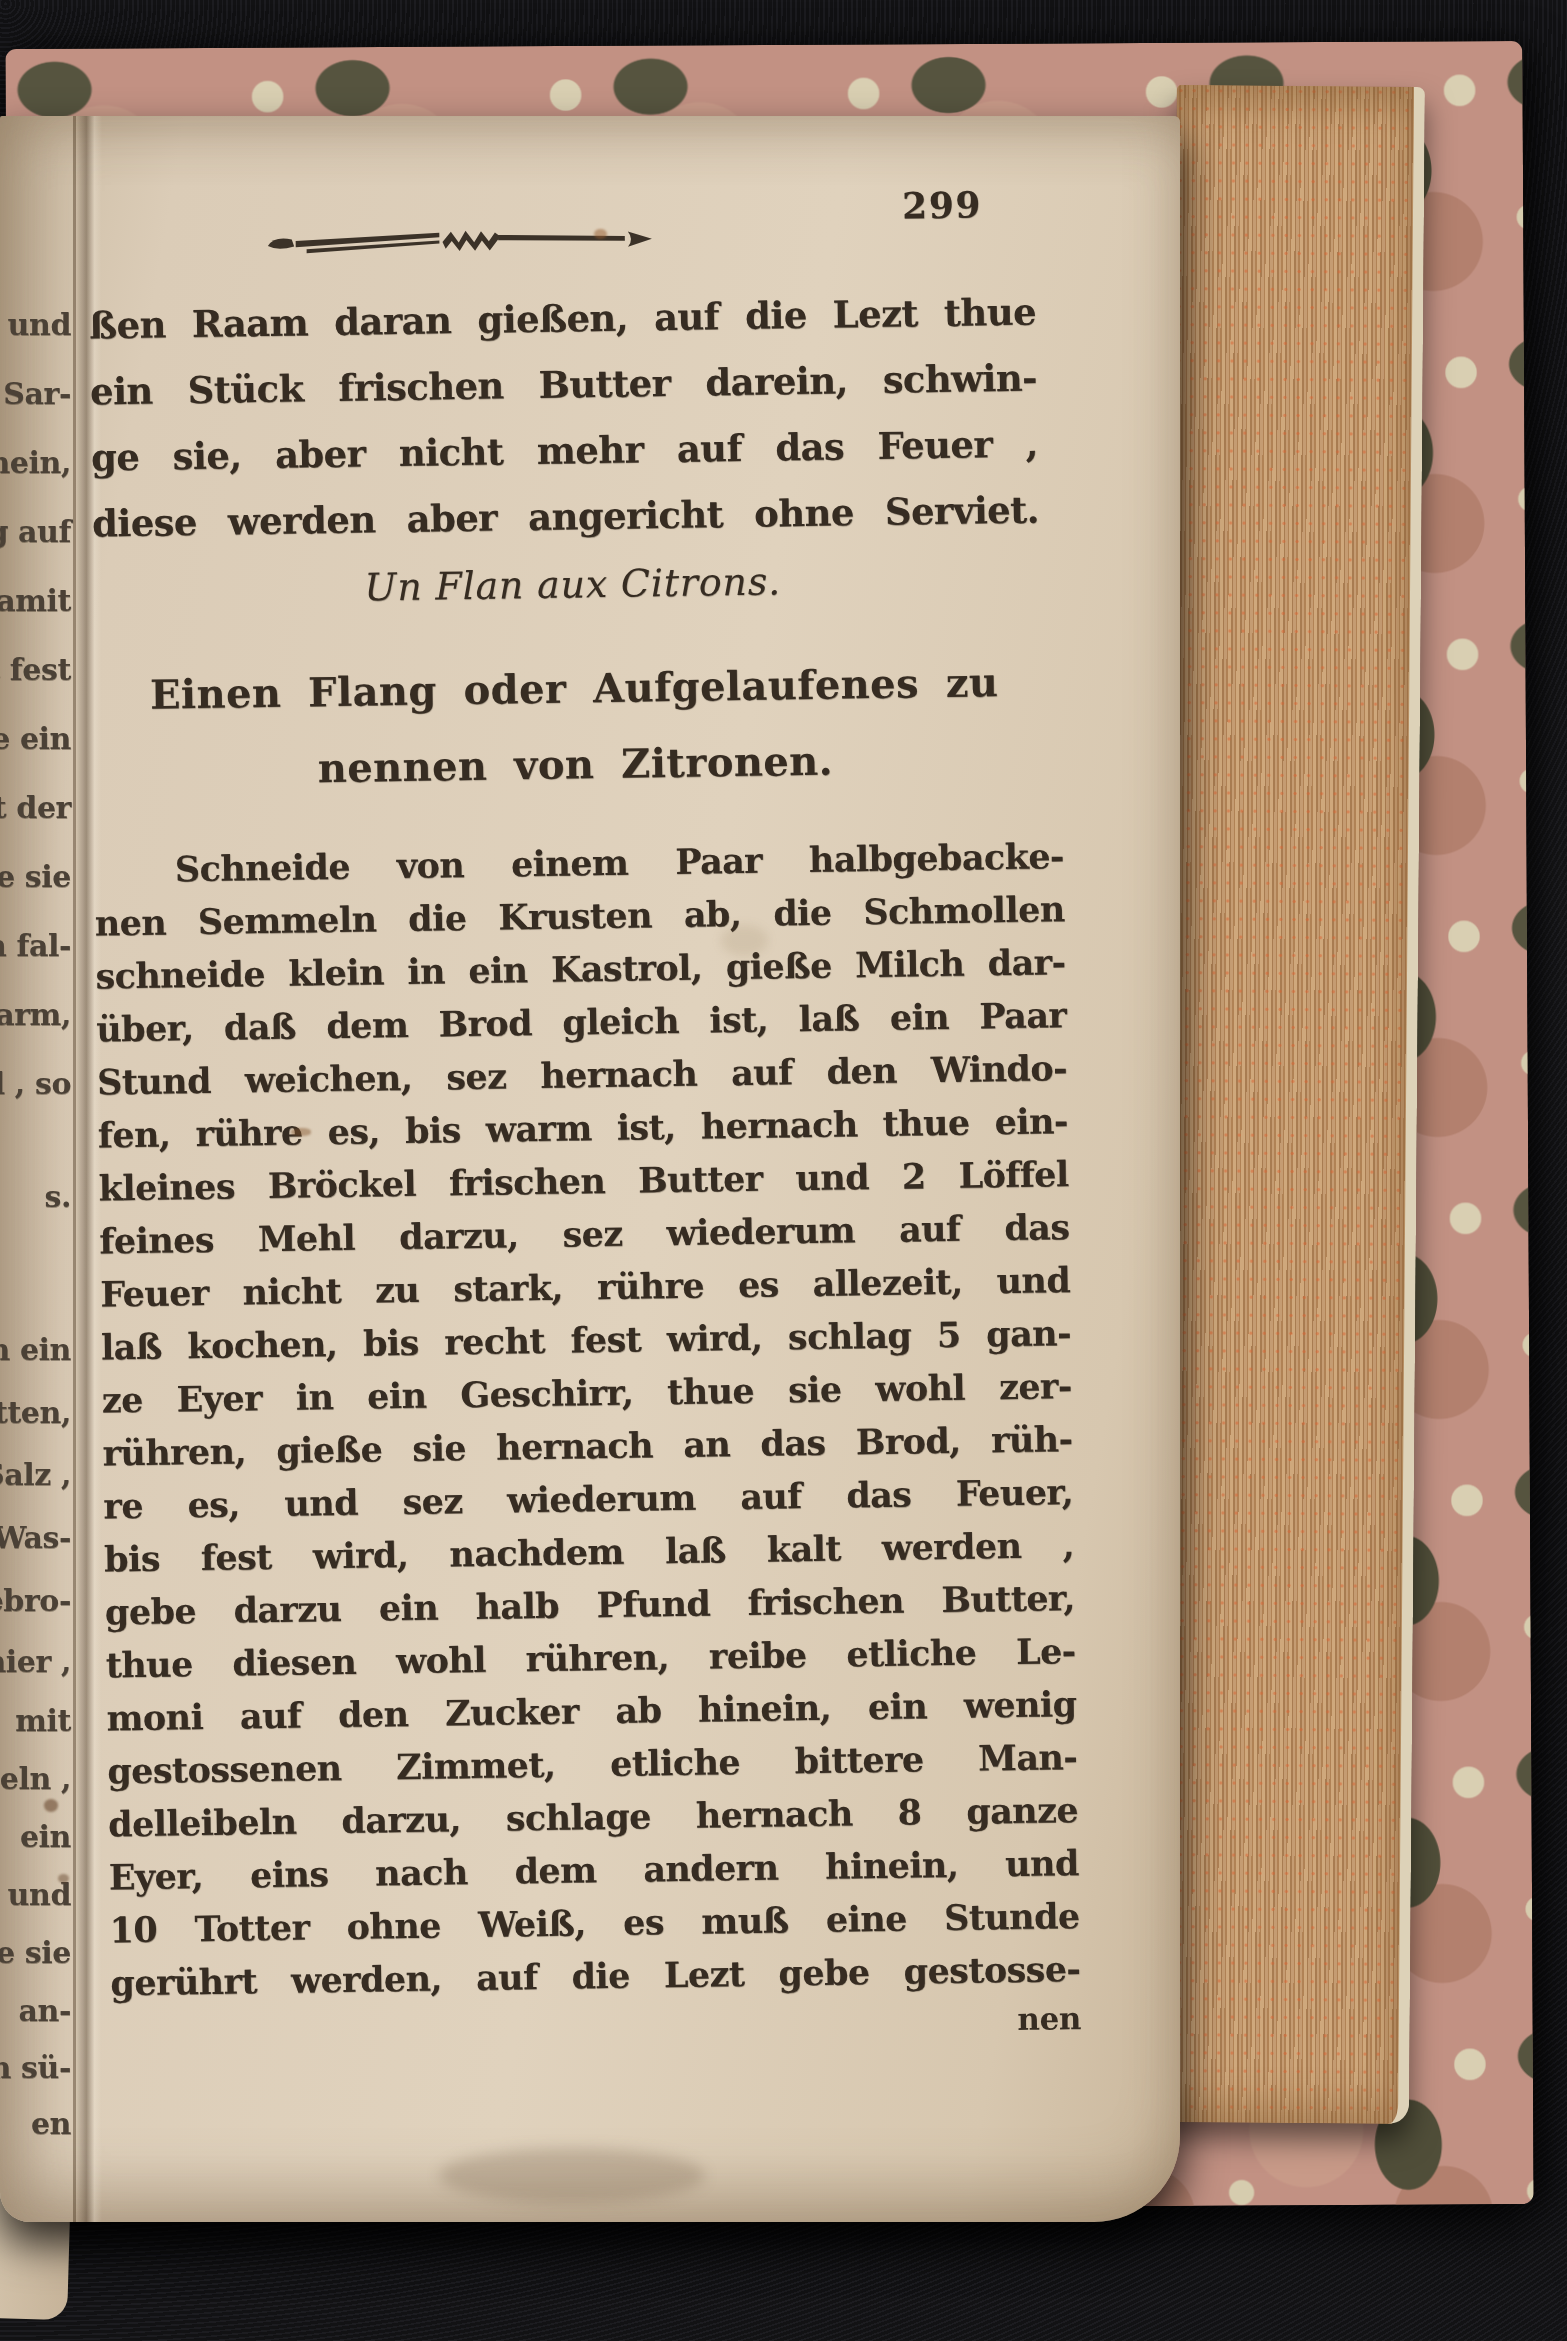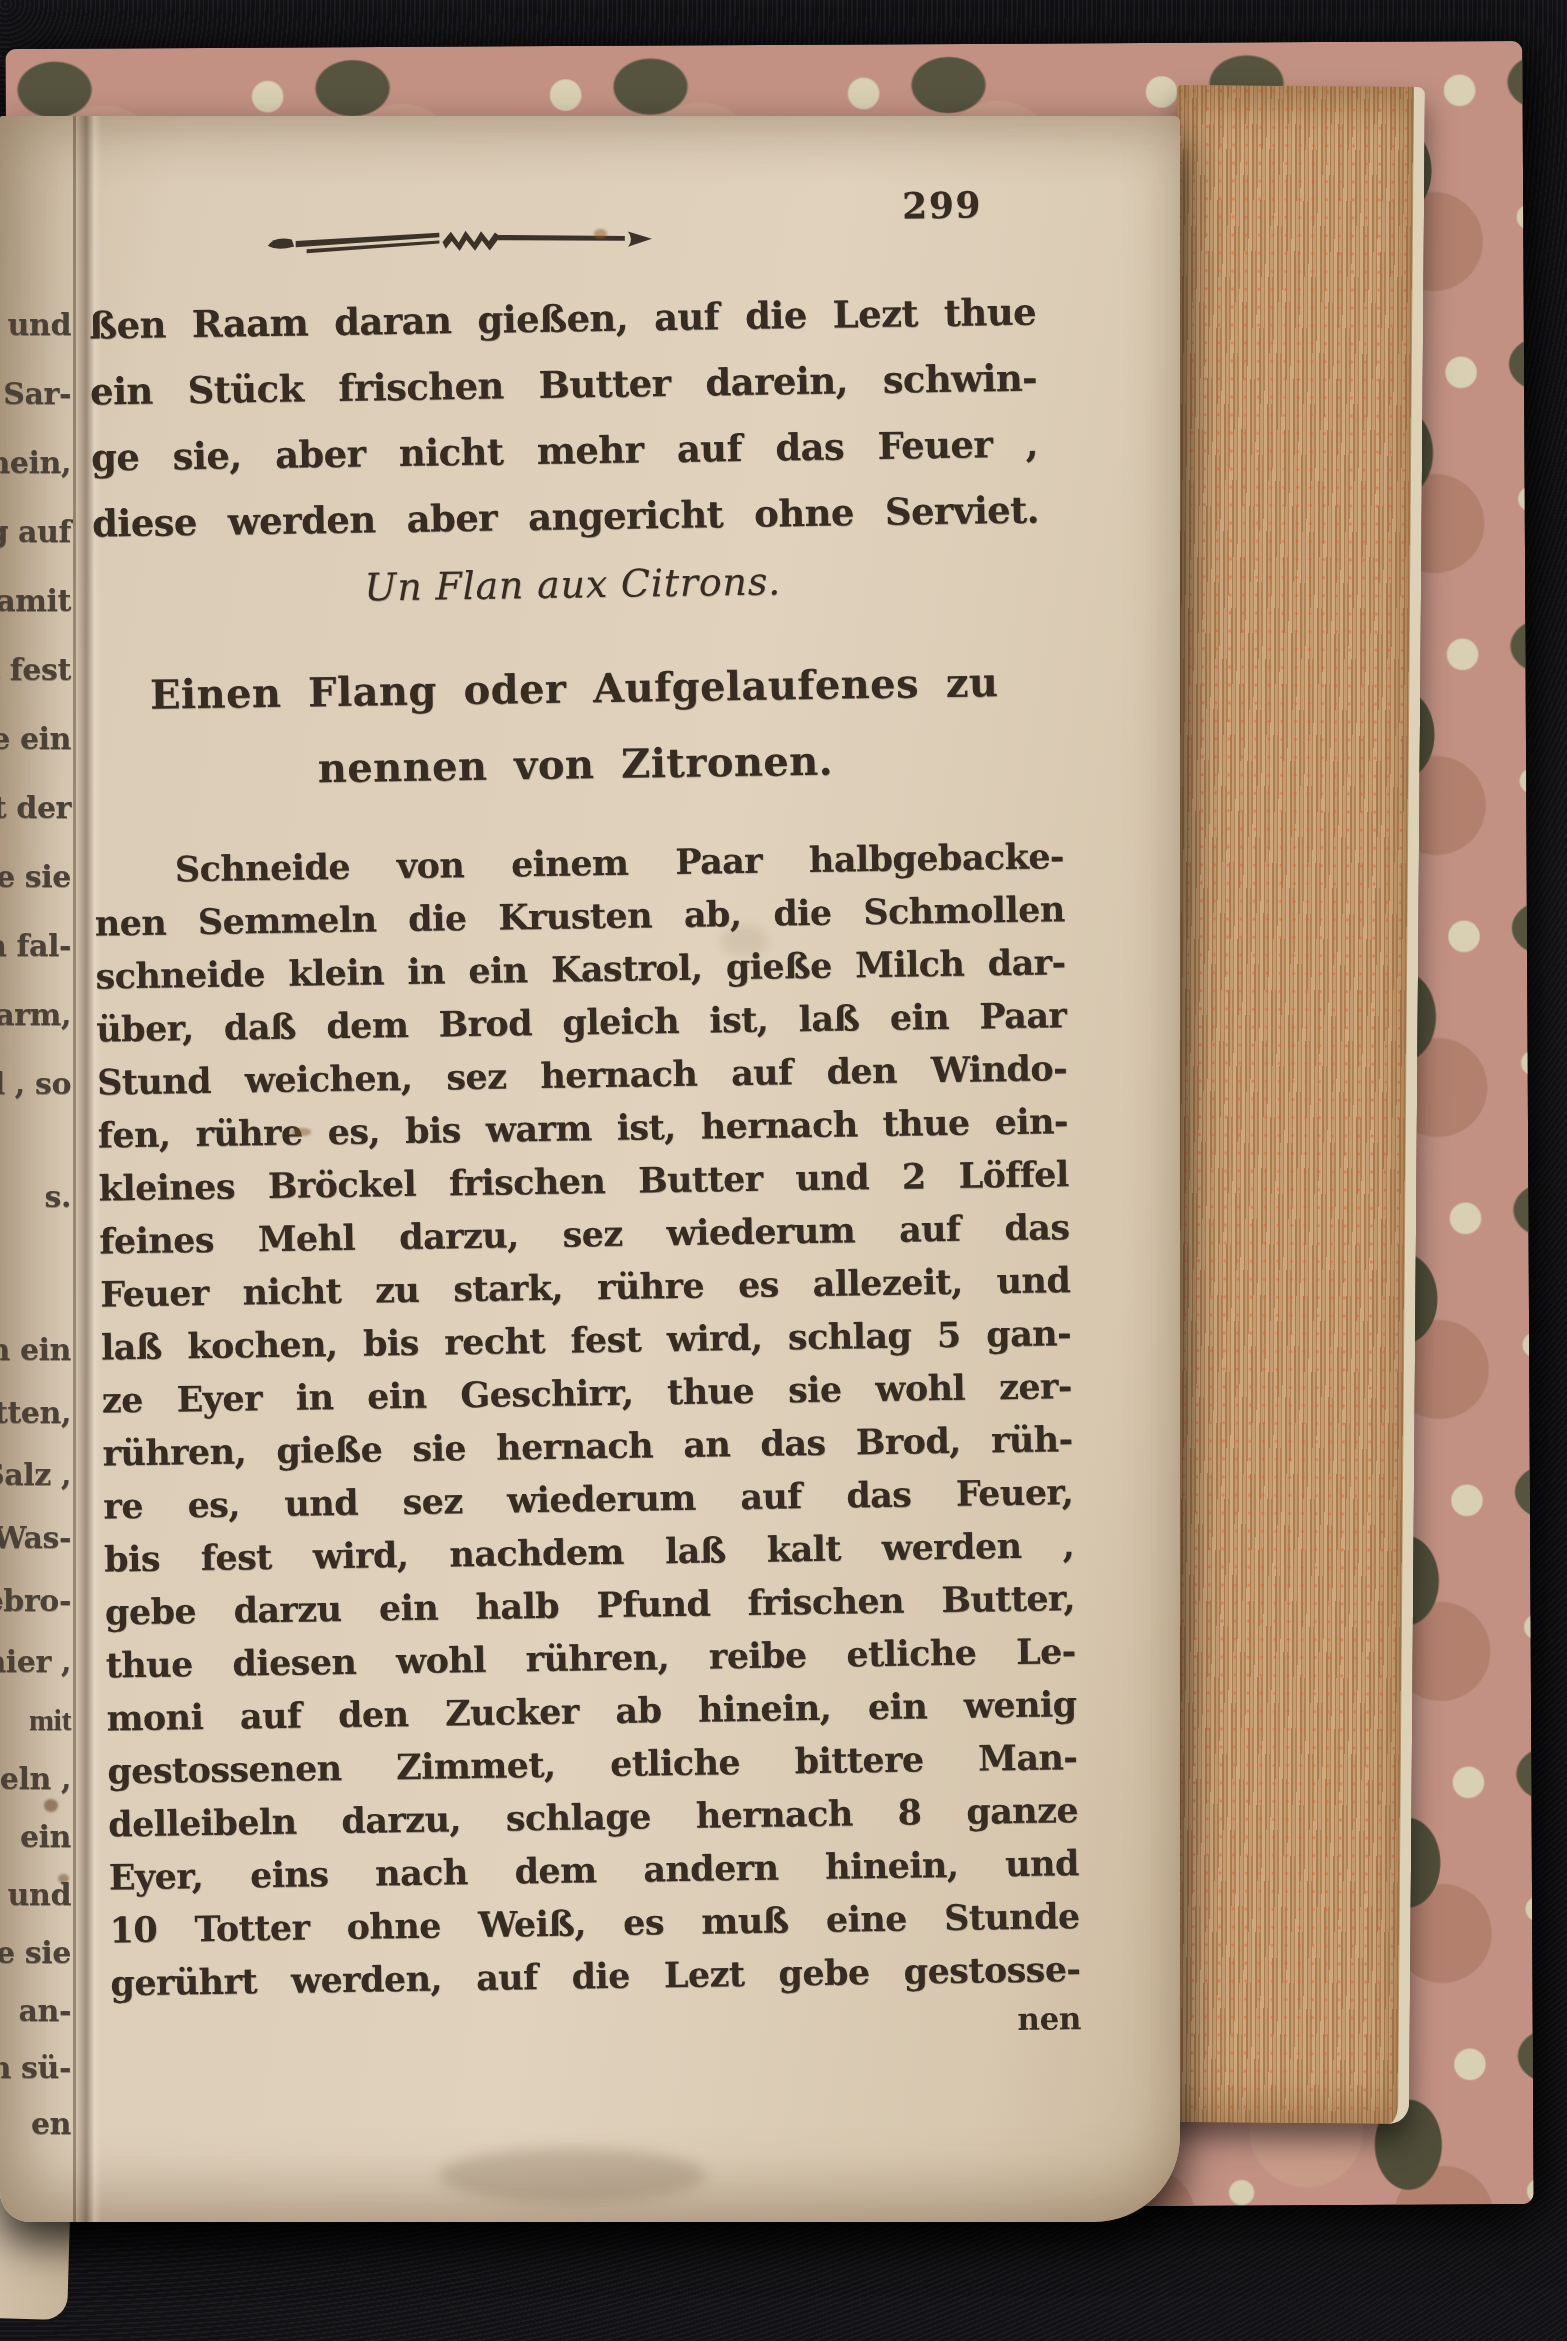--- a/index.html
+++ b/index.html
@@ -139,21 +139,21 @@
       <div class="mfrag" style="top: 928px;">h fal-</div>
       <div class="mfrag" style="top: 997px;">warm,</div>
       <div class="mfrag" style="top: 1066px;">l , so</div>
       <div class="mfrag" style="top: 1179px;">s.</div>
       <div class="mfrag" style="top: 1332px;">in ein</div>
       <div class="mfrag" style="top: 1395px;">tten,</div>
       <div class="mfrag" style="top: 1457px;">Salz ,</div>
       <div class="mfrag" style="top: 1520px;">Was-</div>
       <div class="mfrag" style="top: 1583px;">gebro-</div>
       <div class="mfrag" style="top: 1644px;">nier ,</div>
-      <div class="mfrag" style="top: 1703px; font-family: Liberation Serif, serif;">mit</div>
+      <div class="mfrag" style="top: 1703px;">mit</div>
       <div class="mfrag" style="top: 1761px;">eln ,</div>
       <div class="mfrag" style="top: 1819px;">ein</div>
       <div class="mfrag" style="top: 1877px;">und</div>
       <div class="mfrag" style="top: 1935px;">e sie</div>
       <div class="mfrag" style="top: 1993px;">an-</div>
       <div class="mfrag" style="top: 2050px;">n sü-</div>
       <div class="mfrag" style="top: 2106px;">en</div>
     </div>
 
   <div class="crease-line"></div>

